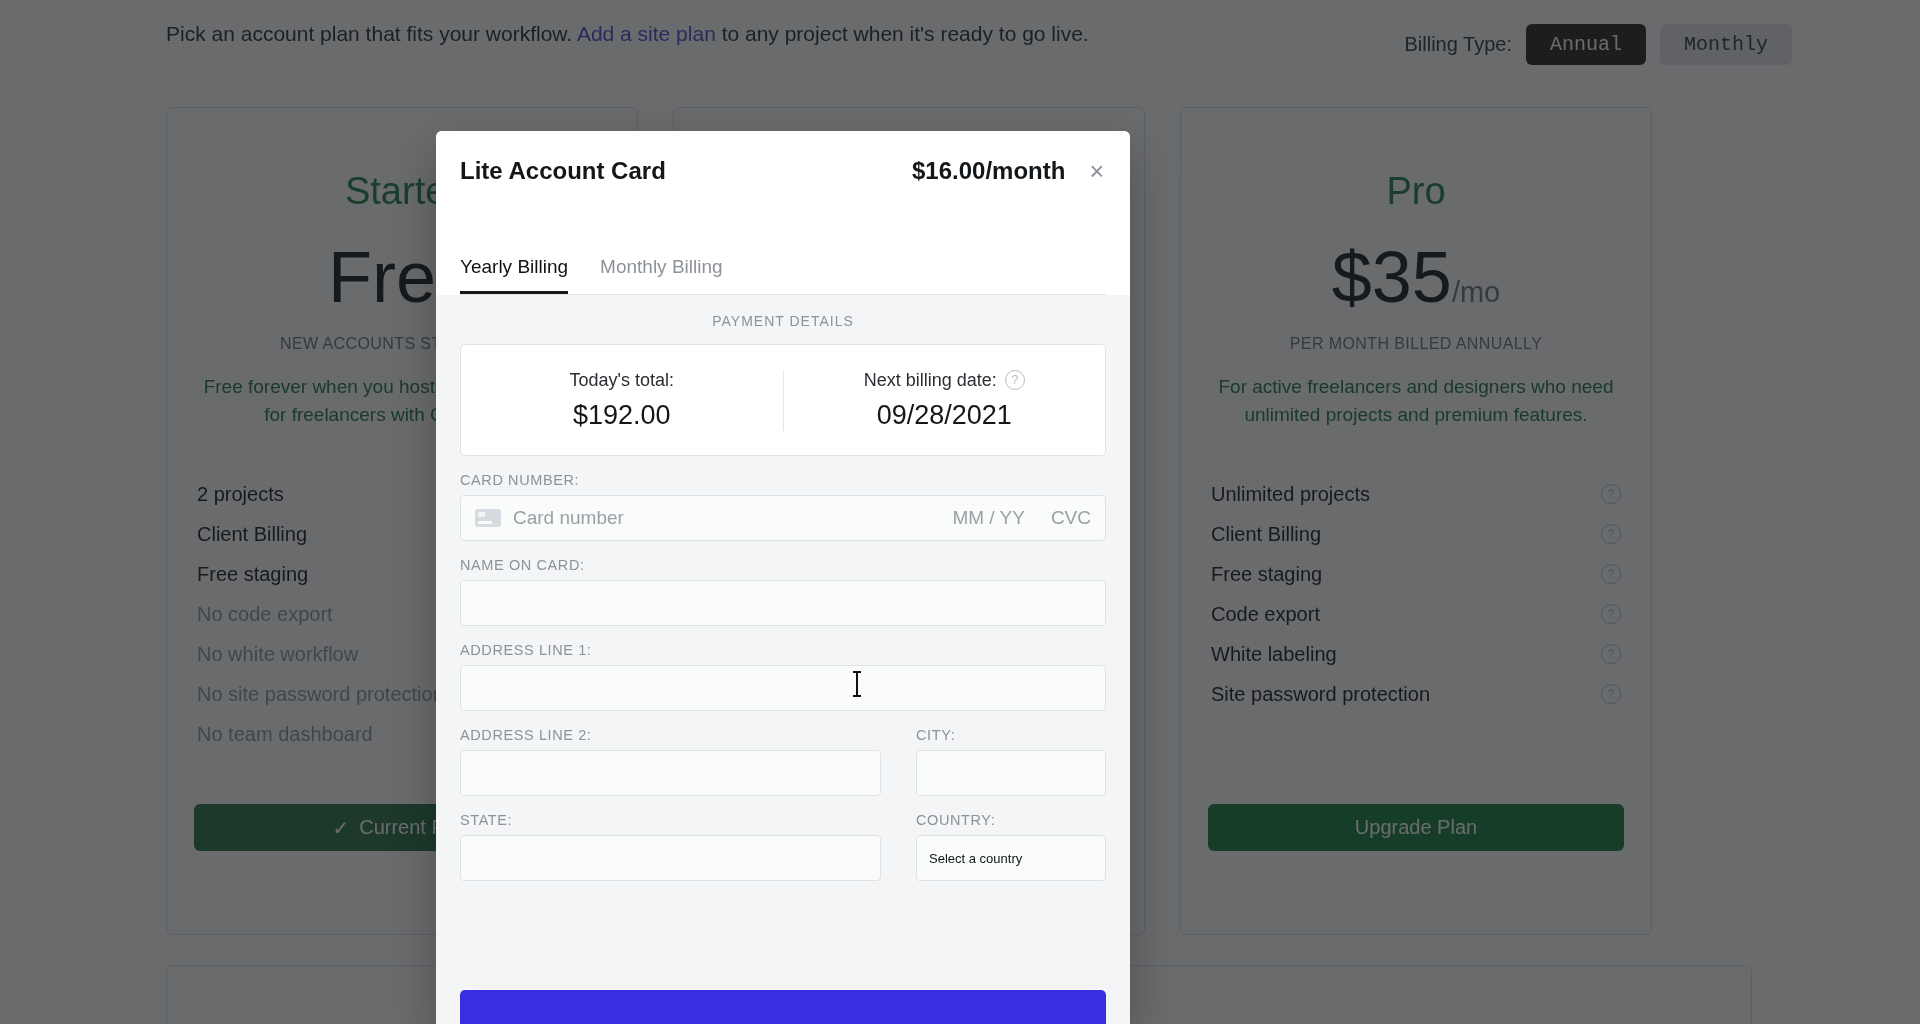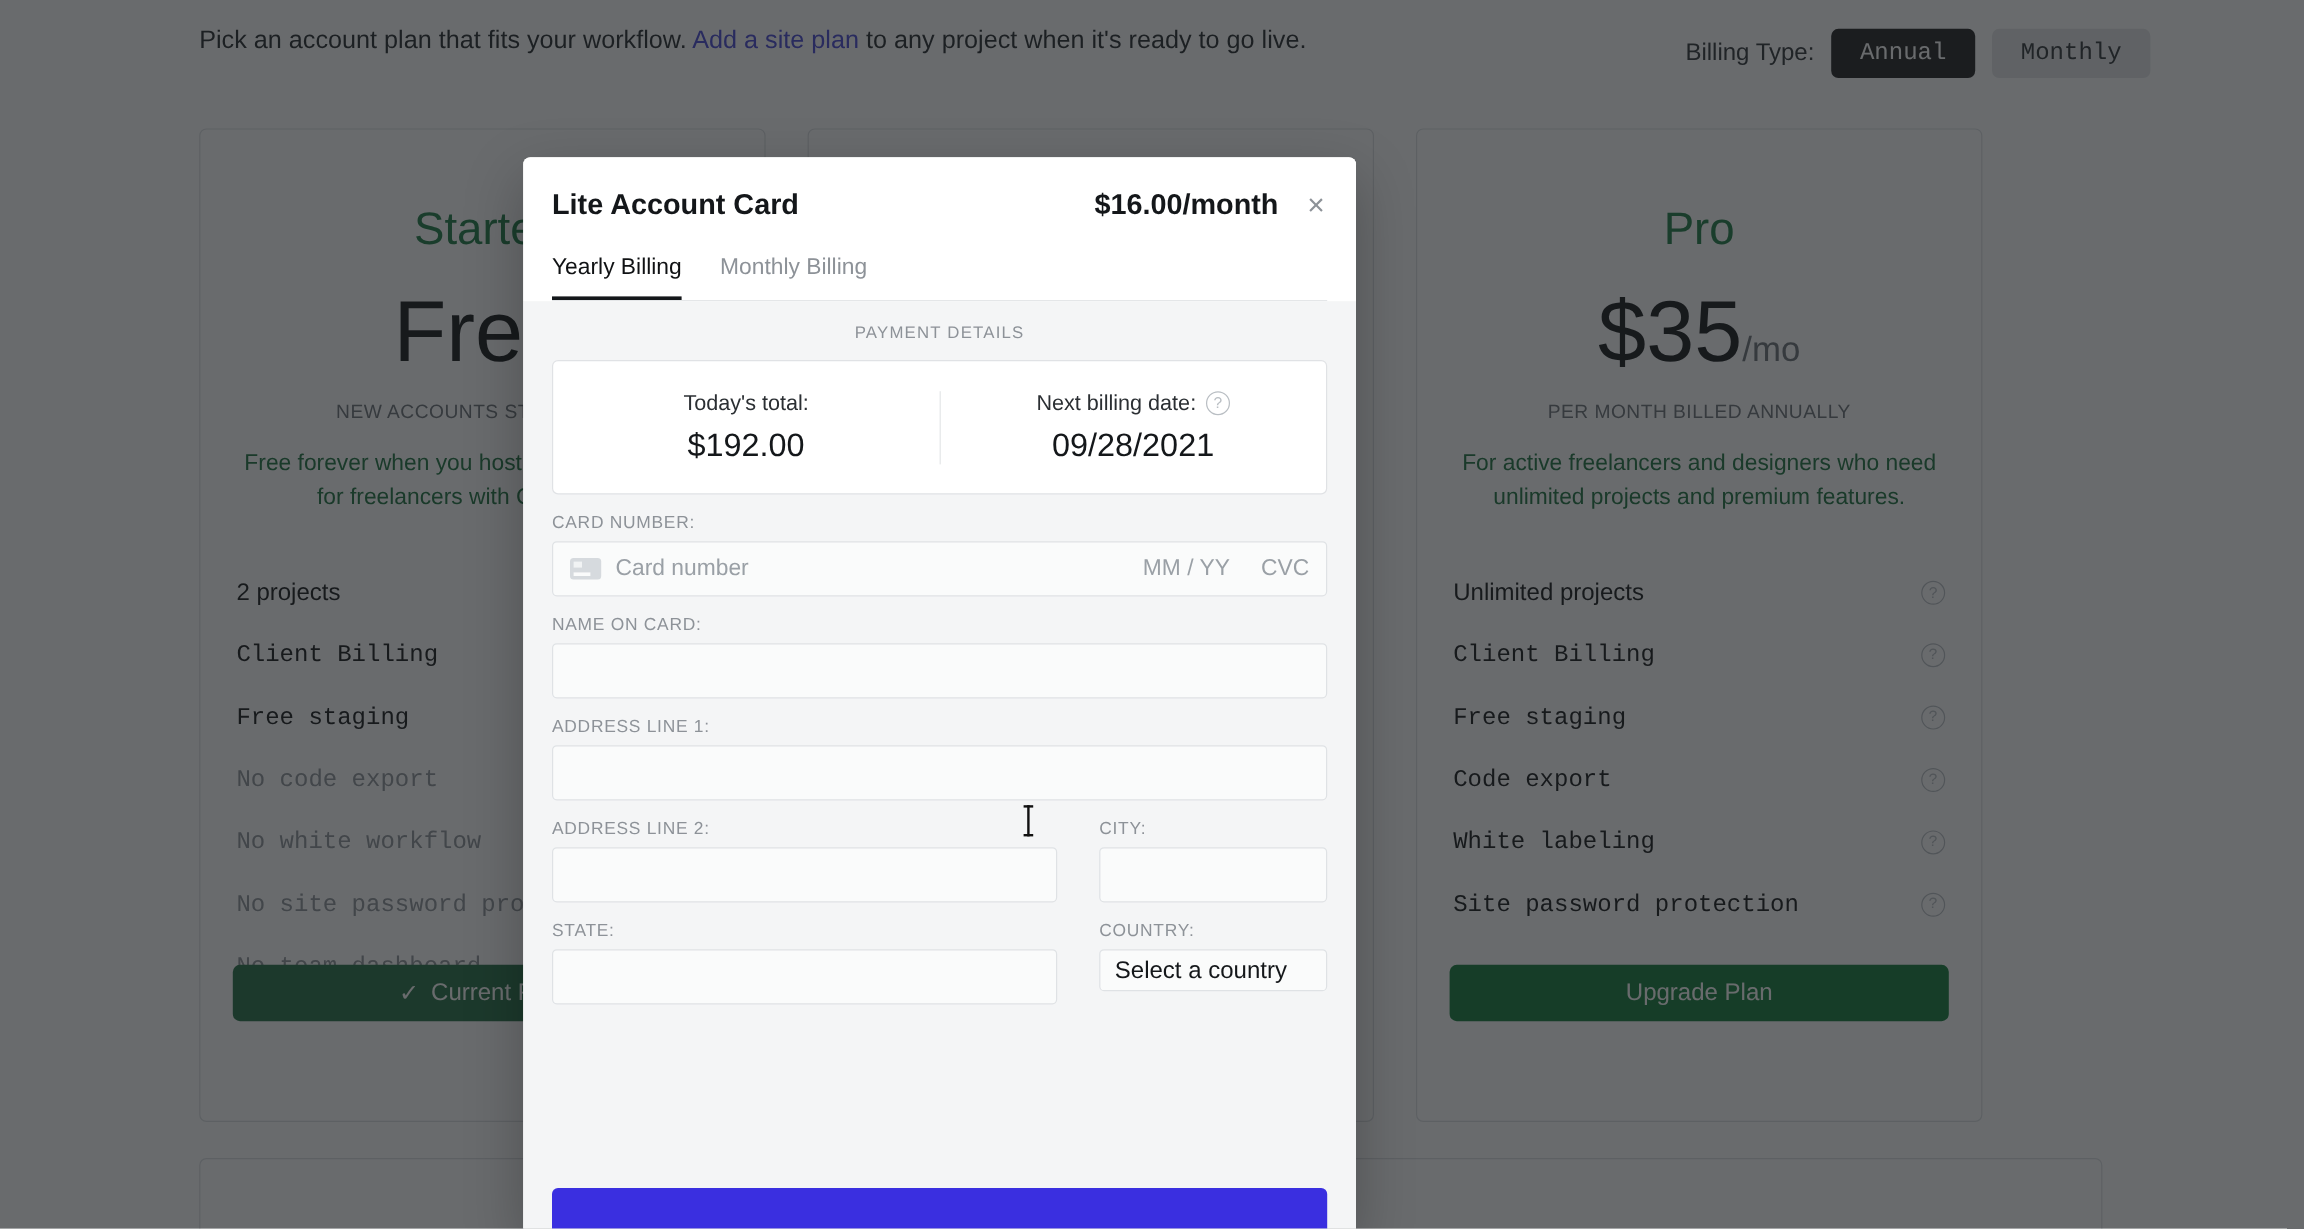--- a/index.html
+++ b/index.html
@@ -69,21 +69,21 @@
   .card-desc {
     text-align: center; font-size: 19px; color: #1a6f3d;
     margin-top: 20px; line-height: 1.45;
   }
   .feature-list { margin-top: 48px; }
   .feature-row {
     display: flex; align-items: center; justify-content: space-between;
     height: 36px; font-size: 20px; color: #101214; margin-bottom: 0;
   }
   .feature-row.muted { color: #8d9298; }
-  .feature-row + .feature-row { margin-top: 16px; font-family: Liberation Mono, monospace; }
+  .feature-row + .feature-row { margin-top: 4px; }
   .help-icon {
     width: 20px; height: 20px; border-radius: 50%;
     border: 1.5px solid #b9bec3; color: #b9bec3;
     font-size: 13px; line-height: 17px; text-align: center;
     flex: 0 0 auto;
   }
   .plan-btn {
     position: absolute; left: 27px; right: 27px; bottom: 83px;
     height: 47px; border-radius: 6px; border: none; cursor: pointer;
     font-size: 20px; font-family: inherit; color: #fff;
@@ -128,20 +128,21 @@
   }
   .modal-tabs {
     display: flex; gap: 32px; margin-top: 27px;
     border-bottom: 1px solid #e4e6e8;
   }
   .modal-tab {
     font-size: 19px; color: #8d9298; padding-bottom: 13px;
     cursor: pointer; border-bottom: 3px solid transparent;
     background: none; border-left: none; border-right: none; border-top: none;
     font-family: inherit;
+    margin-top: 44px;
   }
   .modal-tab.active { color: #101214; border-bottom-color: #14171a; }
 
   .modal-body {
     background: #f4f5f6; flex: 1 1 auto;
     padding: 18px 24px 0 24px; position: relative; overflow: hidden;
   }
   .section-label {
     text-align: center; font-size: 14px; color: #8d9298;
     letter-spacing: 1px; text-transform: uppercase; margin-bottom: 15px;
@@ -188,23 +189,23 @@
     content: ""; position: absolute; left: 3px; top: 3px;
     width: 7px; height: 5px; background: #f1f3f4;
   }
   .card-ph { flex: 1 1 auto; font-size: 19px; color: #9aa0a6; }
   .card-exp { font-size: 19px; color: #9aa0a6; margin-right: 14px; }
   .card-cvc { font-size: 19px; color: #9aa0a6; }
   .field-row { display: flex; gap: 35px; }
   .field-row .field { flex: 1 1 0; }
   .field-row .field.narrow { flex: 0 0 190px; }
   .select {
-    width: 100%; height: 35px; background: #fafbfb;
+    width: 100%; height: 46px; background: #fafbfb;
     border: 1px solid #dfe2e5; border-radius: 4px;
-    font-size: 20px; font-family: inherit; color: #14171a;
+    font-size: 13px; font-family: inherit; color: #14171a;
     padding: 0 12px; outline: none; appearance: none;
   }
   .submit-btn {
     position: absolute; left: 24px; right: 24px; bottom: -14px;
     height: 48px; background: #3a2fe0; border: none; border-radius: 5px;
     color: #fff; font-size: 19px; font-family: inherit; cursor: pointer;
   }
   .text-cursor {
     position: absolute; left: 853px; top: 671px; width: 8px; height: 26px;
     pointer-events: none; z-index: 50;

